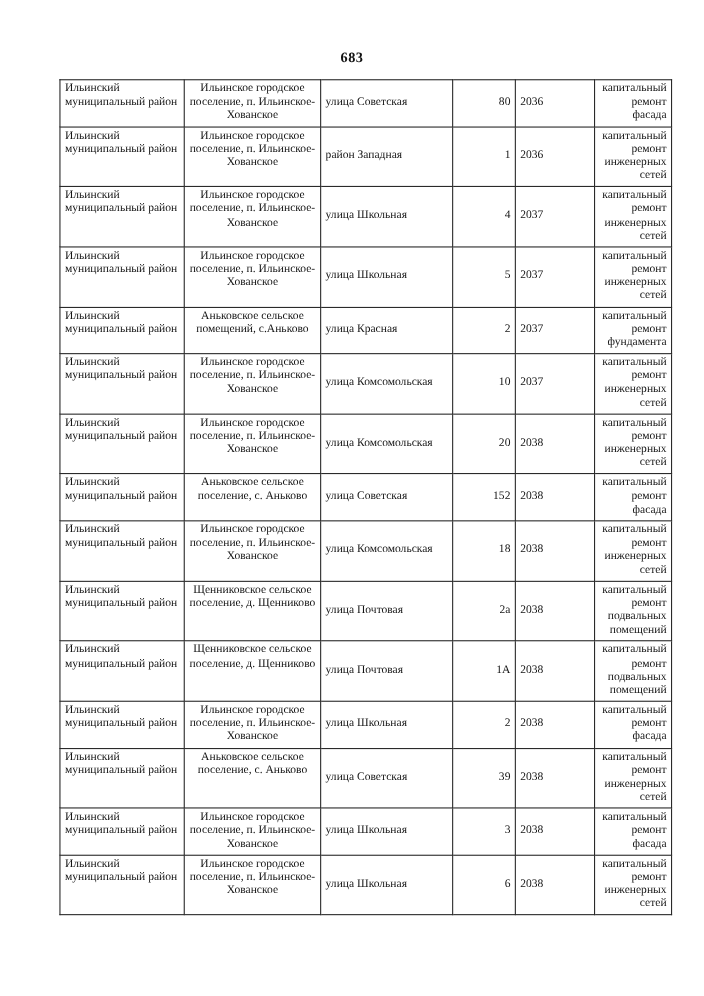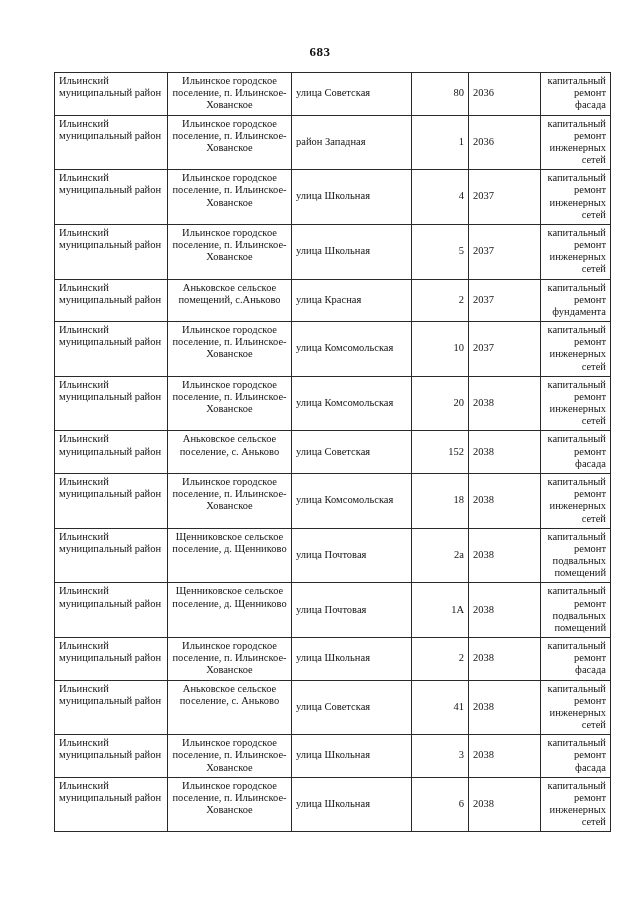--- a/index.html
+++ b/index.html
@@ -166,21 +166,21 @@
       <td class="col-settlement">Ильинское городское поселение, п. Ильинское-Хованское</td>
       <td class="col-street">улица Школьная</td>
       <td class="col-house">2</td>
       <td class="col-year">2038</td>
       <td class="col-work">капитальный ремонт фасада</td>
     </tr>
         <tr>
       <td class="col-district">Ильинский муниципальный район</td>
       <td class="col-settlement">Аньковское сельское поселение, с. Аньково</td>
       <td class="col-street">улица Советская</td>
-      <td class="col-house">41</td>
+      <td class="col-house">39</td>
       <td class="col-year">2038</td>
       <td class="col-work">капитальный ремонт инженерных сетей</td>
     </tr>
         <tr>
       <td class="col-district">Ильинский муниципальный район</td>
       <td class="col-settlement">Ильинское городское поселение, п. Ильинское-Хованское</td>
       <td class="col-street">улица Школьная</td>
       <td class="col-house">3</td>
       <td class="col-year">2038</td>
       <td class="col-work">капитальный ремонт фасада</td>

